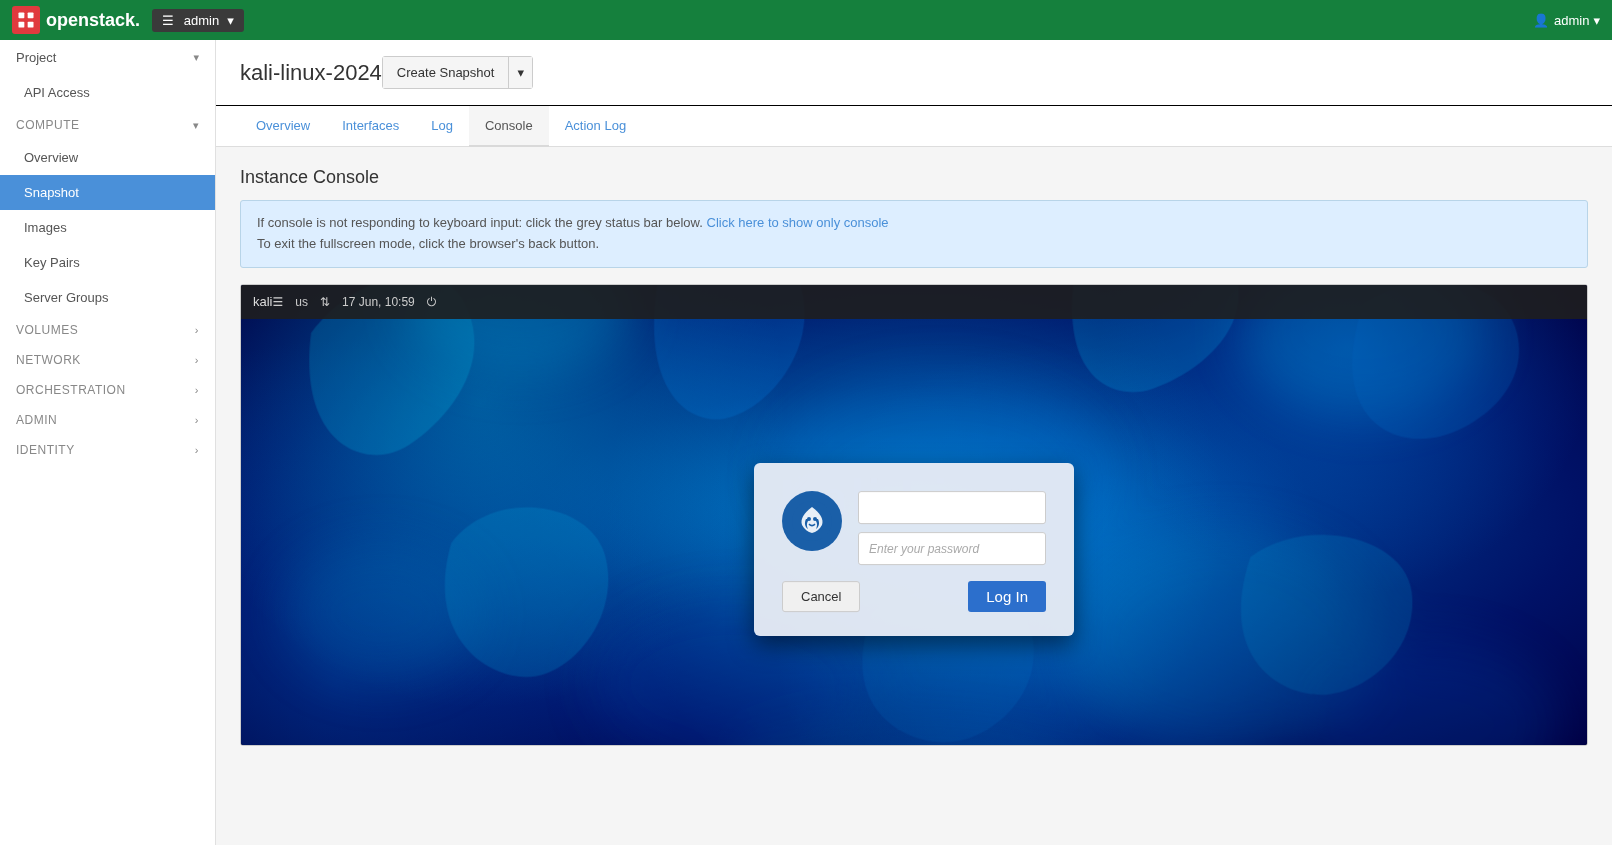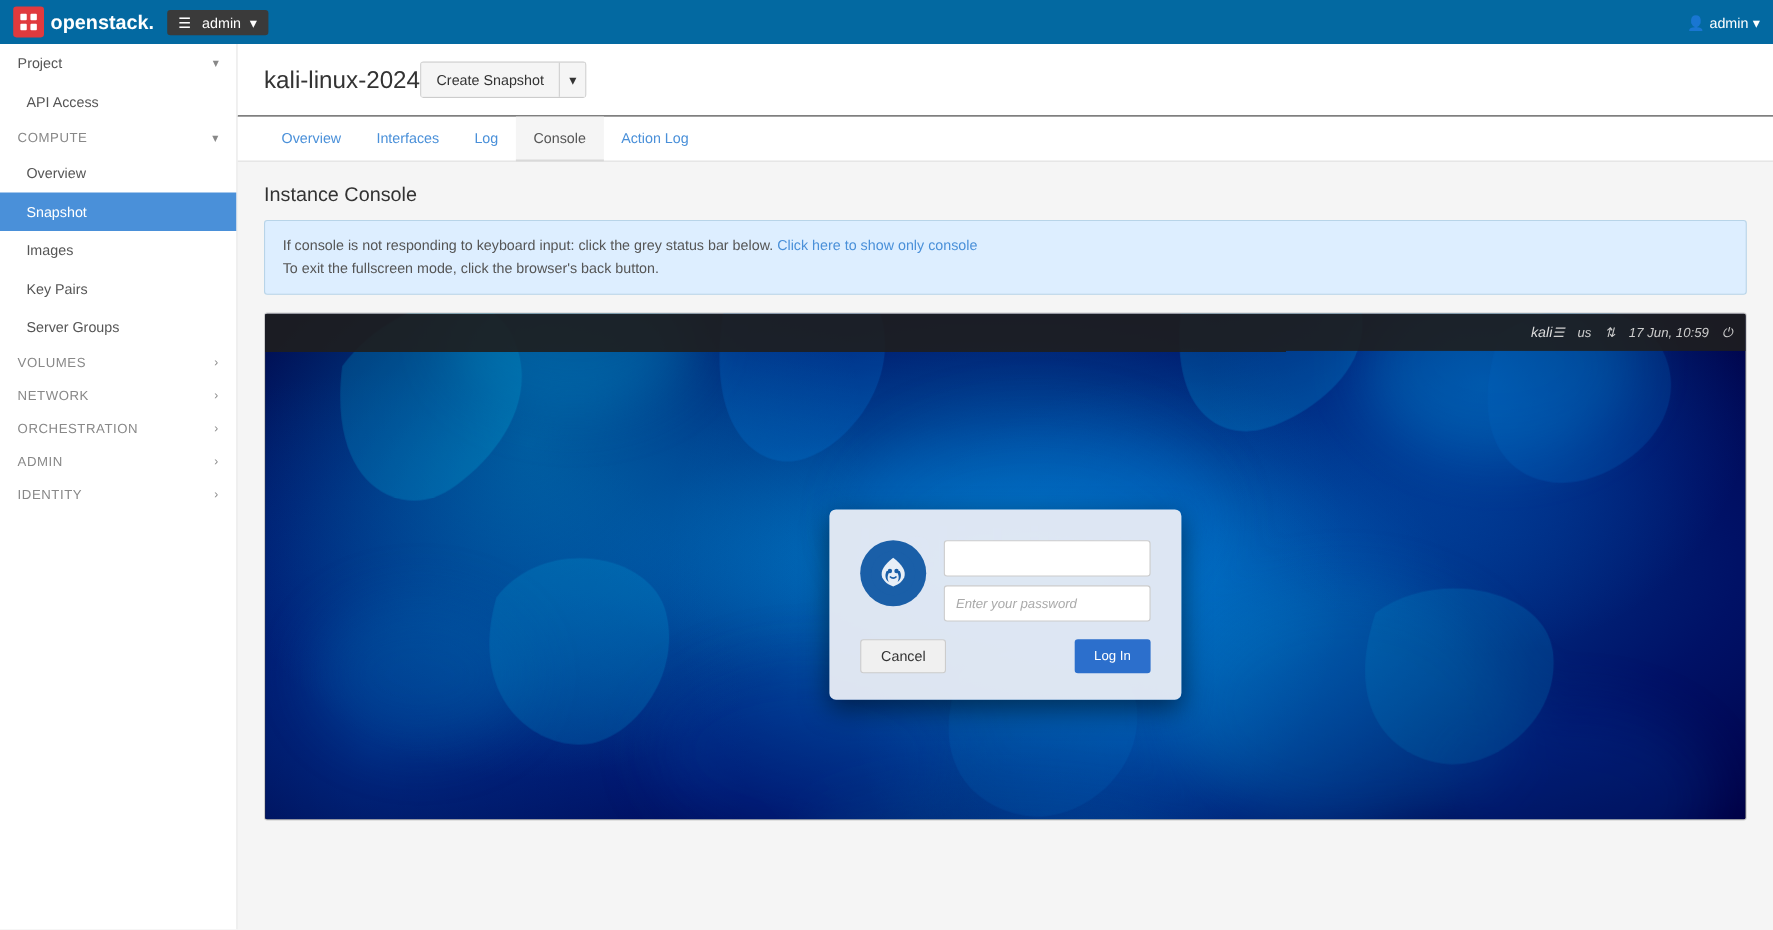--- a/index.html
+++ b/index.html
@@ -1,20 +1,20 @@
 <!DOCTYPE html>
 <html><head>
   <meta charset="utf-8">
   <style>
     * { box-sizing: border-box; margin: 0; padding: 0; }
     body { font-family: 'Helvetica Neue', Arial, sans-serif; font-size: 14px; background: #f5f5f5; color: #333; display: flex; flex-direction: column; height: 845px; overflow: hidden; }
 
     
     .navbar {
-      background: #0369a1;
+      background: #15803d;
       color: #fff;
       height: 40px;
       display: flex;
       align-items: center;
       padding: 0 12px;
       flex-shrink: 0;
       justify-content: space-between;
     }
     .navbar-left { display: flex; align-items: center; gap: 12px; }
     .openstack-logo { display: flex; align-items: center; gap: 6px; font-size: 18px; font-weight: bold; color: #fff; }
@@ -191,26 +191,25 @@
     }
 
     
     .kali-topbar {
       position: absolute;
       top: 0; left: 0; right: 0;
       height: 34px;
       background: rgba(30,30,30,0.9);
       display: flex;
       align-items: center;
-      justify-content: flex-end;
+      justify-content: flex-start;
       padding: 0 12px;
       z-index: 10;
       font-size: 13px;
       color: #ddd;
-      font-style: italic;
     }
     .kali-topbar-right { display: flex; align-items: center; gap: 12px; font-size: 12px; color: #ccc; }
 
     
     .kali-login-dialog {
       position: absolute;
       top: 50%;
       left: 50%;
       transform: translate(-50%, -30%);
       background: rgba(230,235,245,0.96);
@@ -267,21 +266,21 @@
       border-radius: 3px;
       font-size: 13px;
       cursor: pointer;
       color: #333;
     }
     .btn-login {
       padding: 7px 18px;
       border: none;
       background: #2c6fcc;
       border-radius: 3px;
-      font-size: 12px;
+      font-size: 15px;
       cursor: pointer;
       color: #fff;
     }
   </style>
 </head>
 <body>
 
 <nav class="navbar">
   <div class="navbar-left">
     <div class="openstack-logo">

